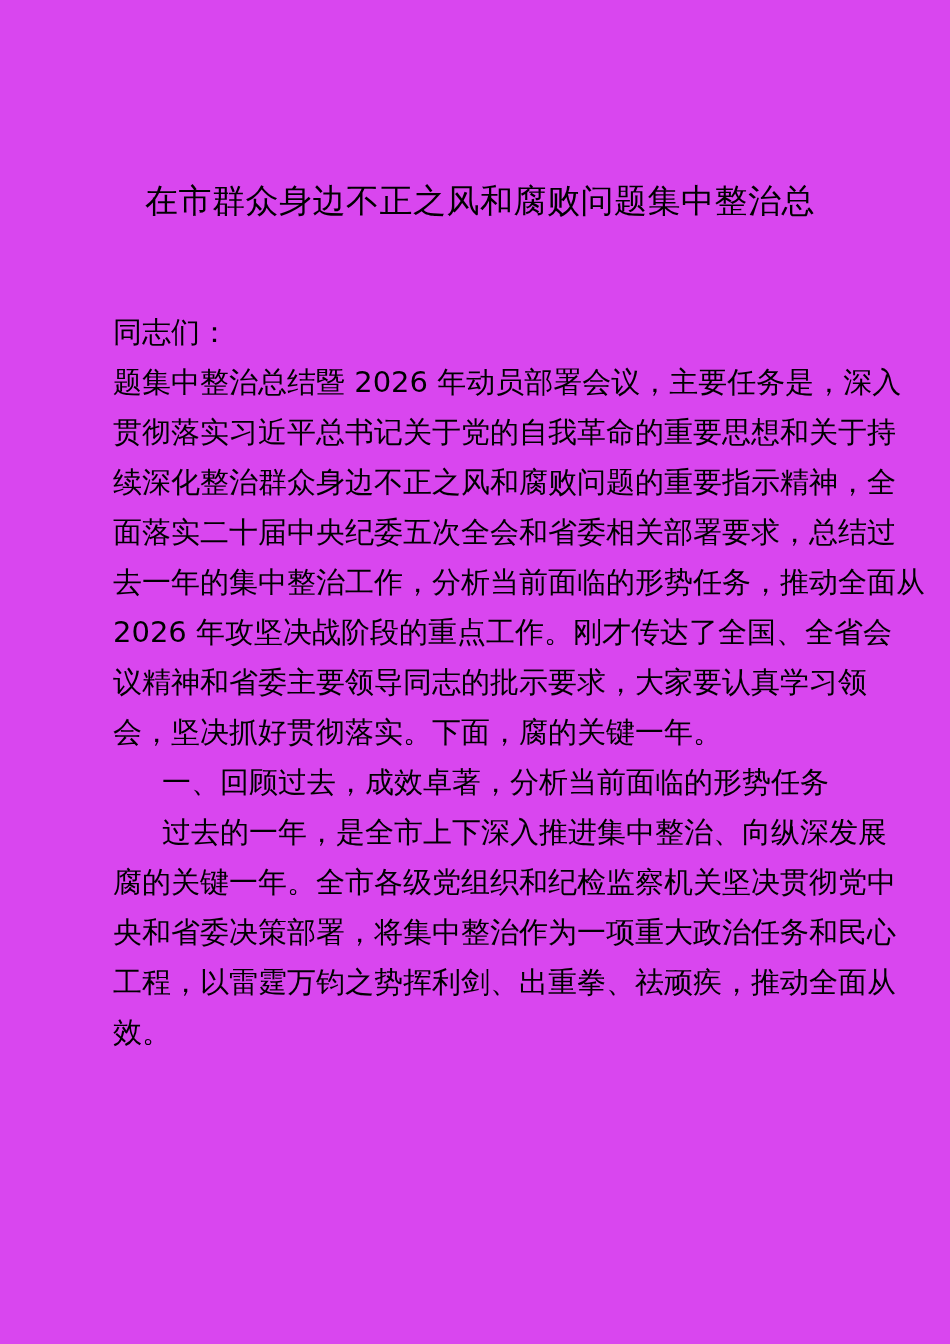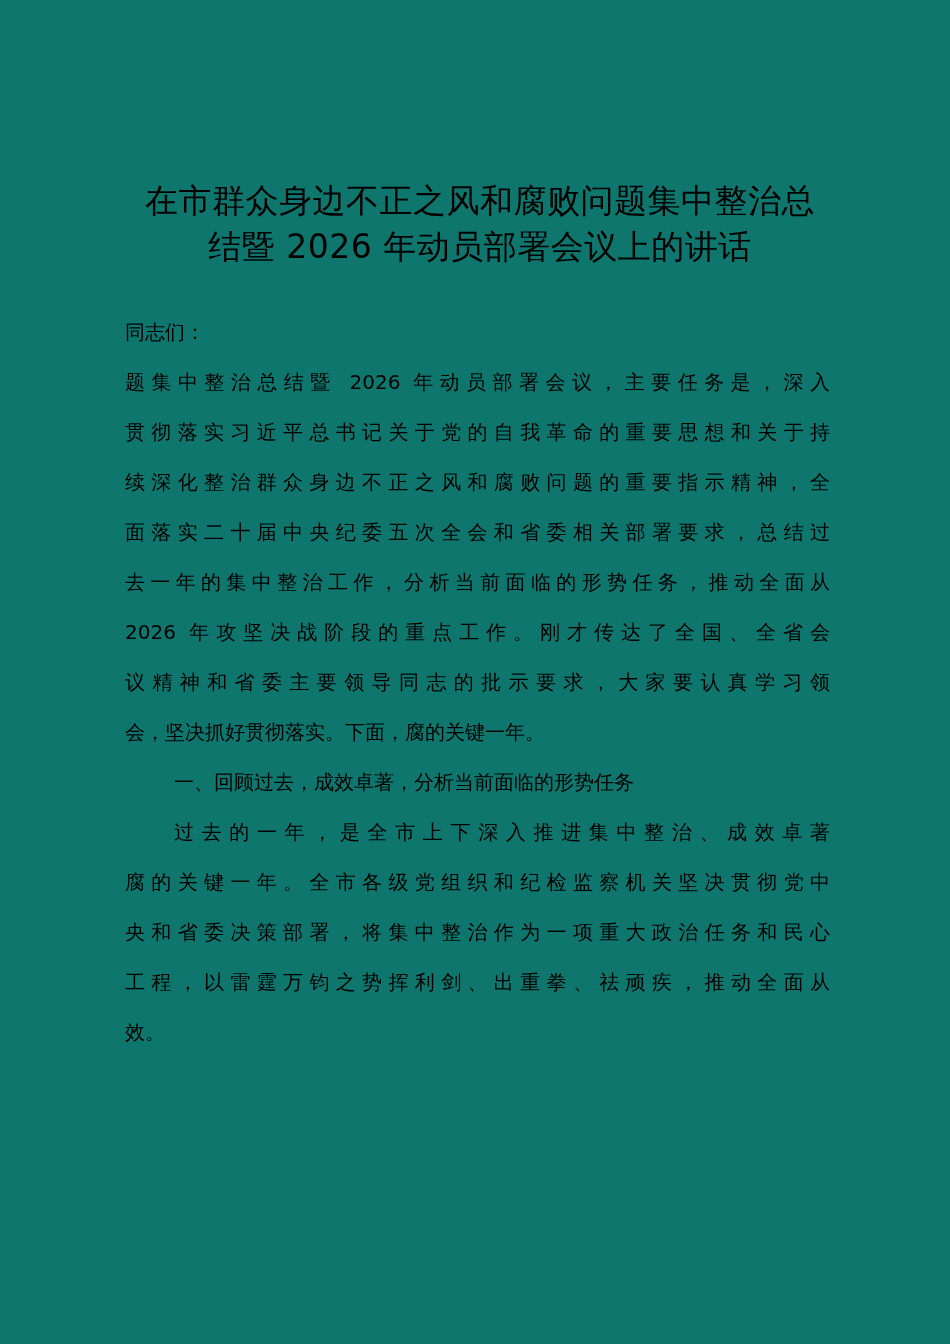--- a/index.html
+++ b/index.html
@@ -14,42 +14,42 @@
       overflow: hidden;
       font-family: "DejaVu Sans", "Liberation Sans", sans-serif;
       color: #000000;
     }
     .page {
       position: absolute;
       left: 0;
       top: 0;
       width: 950px;
       height: 1344px;
-      background: #0f766e;
+      background: #d946ef;
     }
     .title {
       position: absolute;
       left: 120px;
       width: 720px;
       top: 178px;
       text-align: center;
       font-size: 33px;
       line-height: 46px;
       letter-spacing: 0.5px;
     }
     .title .tline {
       display: block;
       white-space: nowrap;
     }
     .body {
       position: absolute;
-      left: 125px;
+      left: 113px;
       width: 705px;
       top: 307px;
-      font-size: 20px;
+      font-size: 29px;
       line-height: 50px;
     }
     .line {
       display: block;
       white-space: nowrap;
       height: 50px;
       text-align: justify;
       text-align-last: justify;
     }
     .line.last {
@@ -59,41 +59,40 @@
       padding-left: 49px;
     }
   </style>
 </head>
 <body>
 
 <div class="page">
 
   <div class="title">
     <span class="tline">在市群众身边不正之风和腐败问题集中整治总</span>
-    <span class="tline">结暨 2026 年动员部署会议上的讲话</span>
   </div>
 
   <div class="body">
     <span class="line last">同志们：</span>
 
     <div>
       <span class="line">题集中整治总结暨 2026 年动员部署会议，主要任务是，深入</span>
       <span class="line">贯彻落实习近平总书记关于党的自我革命的重要思想和关于持</span>
       <span class="line">续深化整治群众身边不正之风和腐败问题的重要指示精神，全</span>
       <span class="line">面落实二十届中央纪委五次全会和省委相关部署要求，总结过</span>
       <span class="line">去一年的集中整治工作，分析当前面临的形势任务，推动全面从</span>
       <span class="line">2026 年攻坚决战阶段的重点工作。刚才传达了全国、全省会</span>
       <span class="line">议精神和省委主要领导同志的批示要求，大家要认真学习领</span>
       <span class="line last">会，坚决抓好贯彻落实。下面，腐的关键一年。</span>
     </div>
 
     <span class="line last indent">一、回顾过去，成效卓著，分析当前面临的形势任务</span>
 
     <div>
-      <span class="line indent">过去的一年，是全市上下深入推进集中整治、成效卓著</span>
+      <span class="line indent">过去的一年，是全市上下深入推进集中整治、向纵深发展</span>
       <span class="line">腐的关键一年。全市各级党组织和纪检监察机关坚决贯彻党中</span>
       <span class="line">央和省委决策部署，将集中整治作为一项重大政治任务和民心</span>
       <span class="line">工程，以雷霆万钧之势挥利剑、出重拳、祛顽疾，推动全面从</span>
       <span class="line last">效。</span>
     </div>
   </div>
 
 </div>
 
 </body></html>

